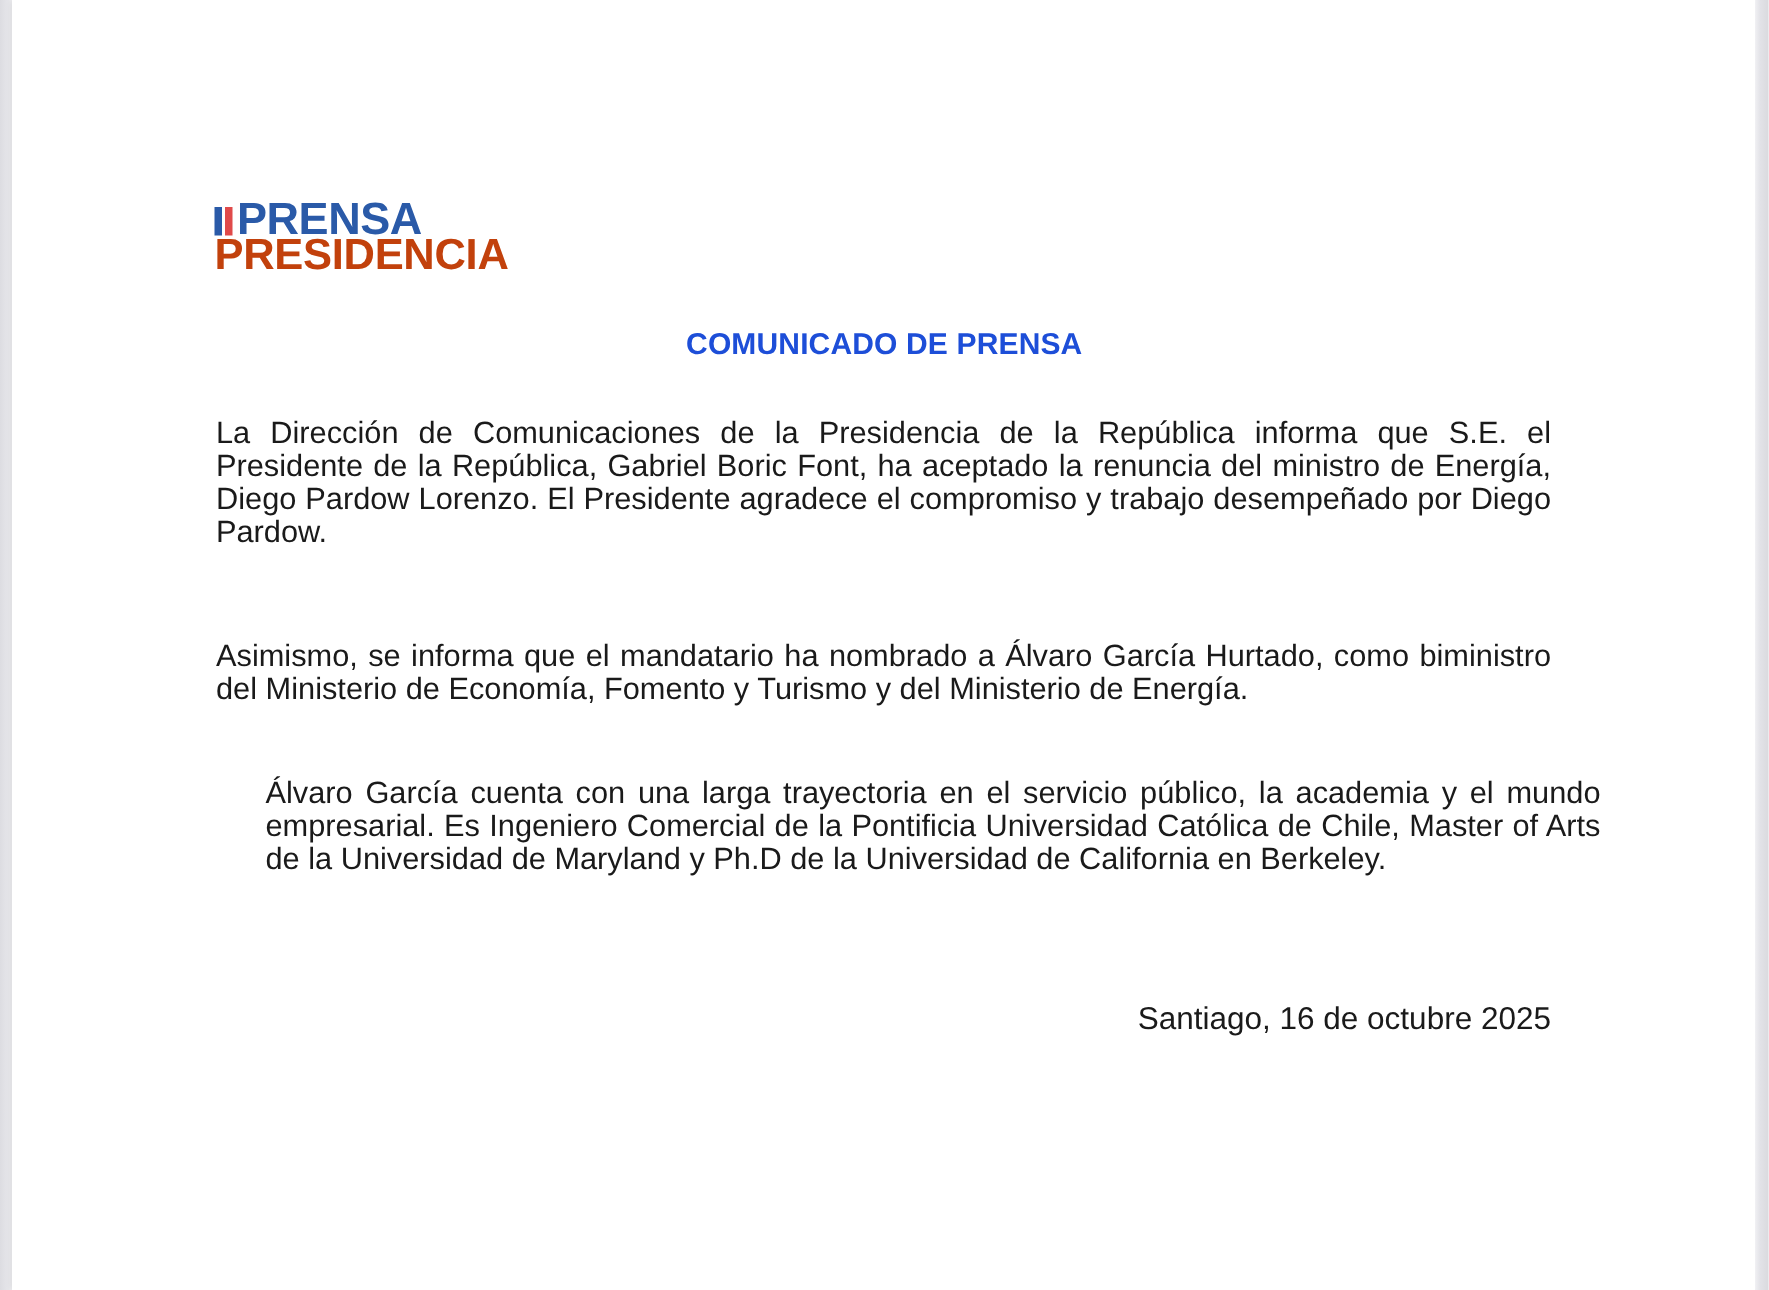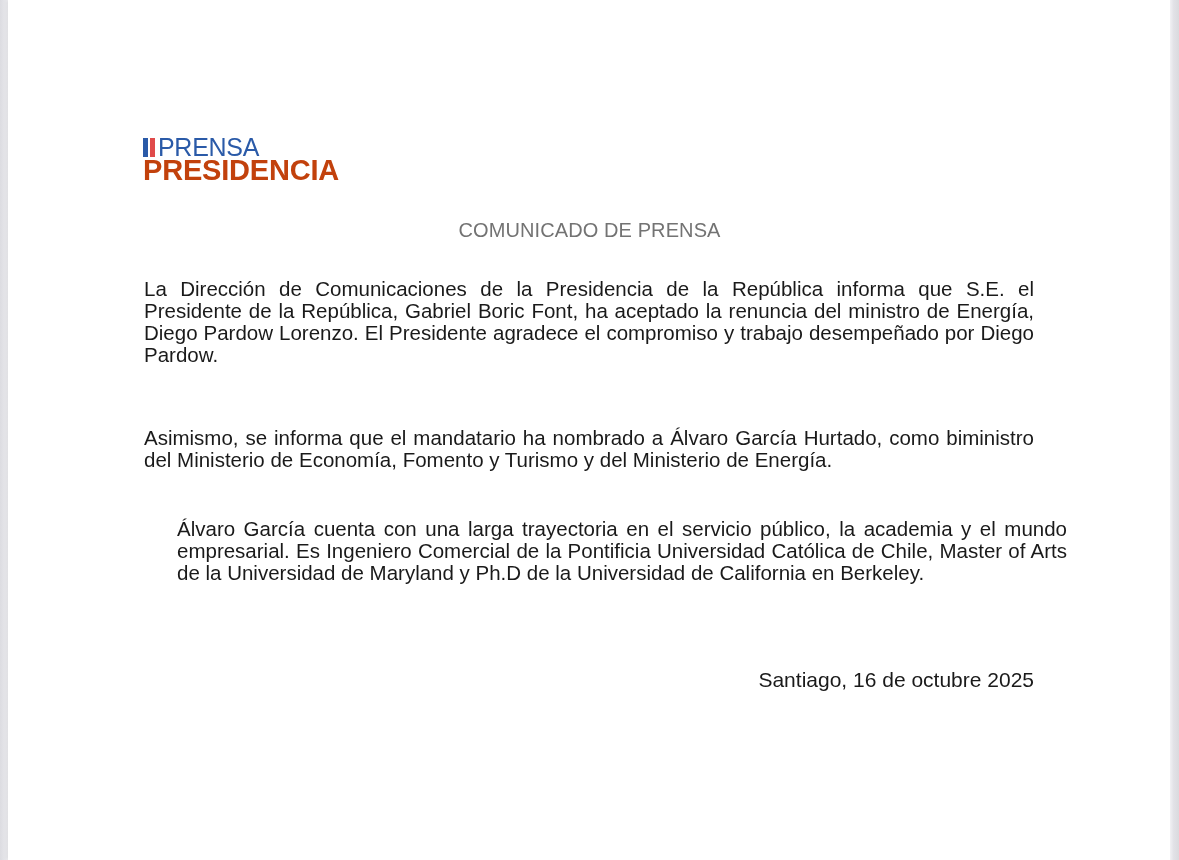--- a/index.html
+++ b/index.html
@@ -54,42 +54,42 @@
       display: inline-block;
       width: 5px;
       height: 19px;
       margin-right: 2px;
       margin-bottom: 1px;
     }
     .logo-bar.blue { background: #2a5aa8; }
     .logo-bar.red { background: #e04a4a; margin-right: 3px; }
     .logo-prensa {
       font-family: "Liberation Sans", sans-serif;
-      font-weight: 400;
-      font-size: 25px;
+      font-weight: 700;
+      font-size: 30px;
       letter-spacing: -0.3px;
       line-height: 22px;
     }
     .logo-presidencia {
       font-family: "Liberation Sans", sans-serif;
       font-weight: 700;
       font-size: 29px;
       letter-spacing: -0.2px;
       line-height: 24px;
       margin-top: 0px;
     }
     .title {
       position: absolute;
       left: 0;
       top: 219px;
       width: 1179px;
       text-align: center;
-      font-weight: 400;
+      font-weight: 700;
       font-size: 20px;
-      color: #737373;
+      color: #1d4ed8;
       letter-spacing: 0.1px;
     }
     .body-text {
       position: absolute;
       left: 144px;
       width: 890px;
       font-size: 20.5px;
       line-height: 22px;
       color: #1a1a1a;
       text-align: justify;

